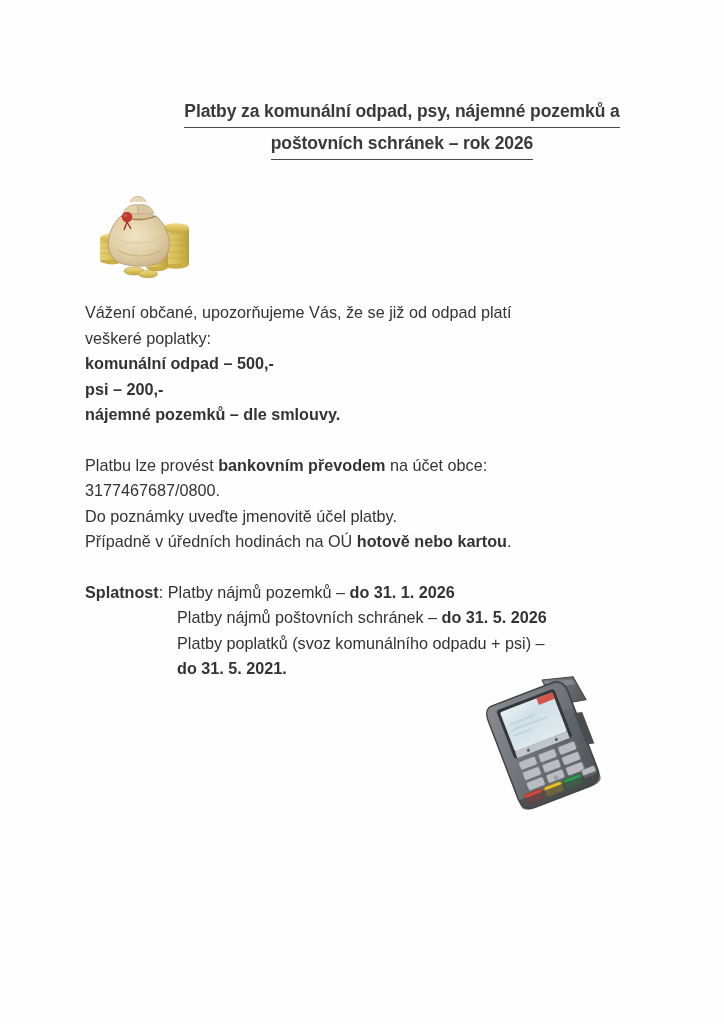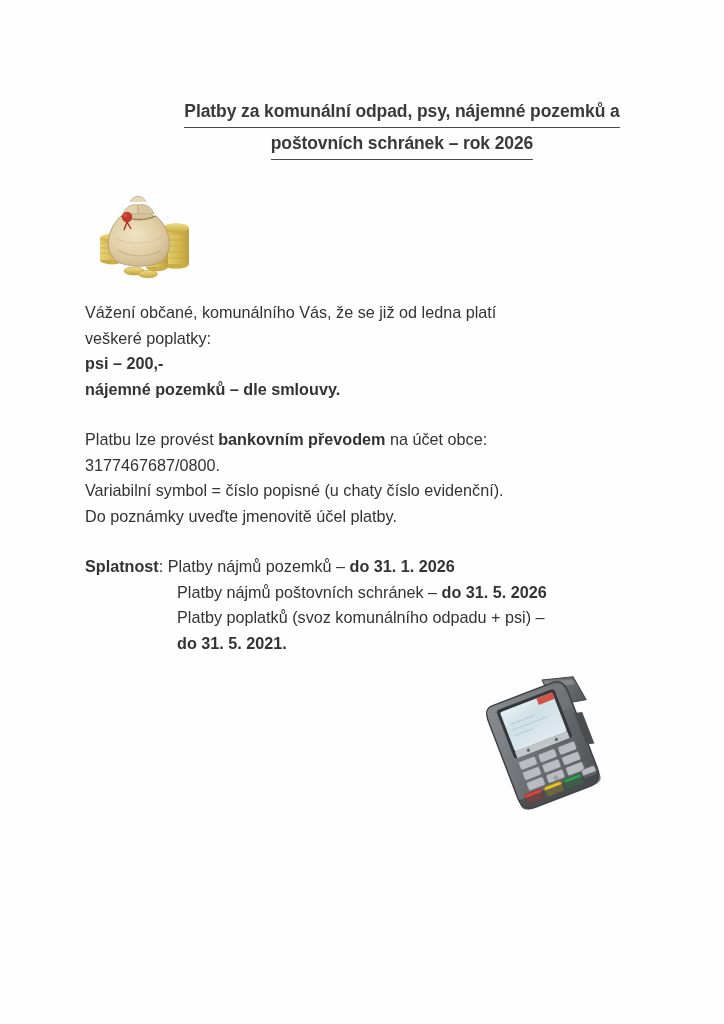--- a/index.html
+++ b/index.html
@@ -167,31 +167,32 @@
       <g>
         <ellipse cx="46" cy="99" rx="10" ry="4" fill="url(#coinGrad)" stroke="#b49a3c" stroke-width="0.6"></ellipse>
         <ellipse cx="60" cy="102" rx="9.5" ry="3.8" fill="url(#coinGrad)" stroke="#b49a3c" stroke-width="0.6"></ellipse>
       </g>
     </svg>
   </div>
 
   <div class="body-text">
 
     <div class="para">
-      <div class="line">Vážení občané, komunálního Vás, že se již od ledna platí</div>
+      <div class="line">Vážení občané, upozorňujeme Vás, že se již od odpad platí</div>
       <div class="line">veškeré poplatky:</div>
+      <div class="line b">komunální odpad – 500,-</div>
       <div class="line b">psi – 200,-</div>
       <div class="line b">nájemné pozemků – dle smlouvy.</div>
     </div>
 
     <div class="para">
       <div class="line"><span>Platbu lze provést </span><span class="b">bankovním převodem</span><span> na účet obce:</span></div>
       <div class="line">3177467687/0800.</div>
-      <div class="line">Variabilní symbol = číslo popisné (u chaty číslo evidenční).</div>
       <div class="line">Do poznámky uveďte jmenovitě účel platby.</div>
+      <div class="line"><span>Případně v úředních hodinách na OÚ </span><span class="b">hotově nebo kartou</span><span>.</span></div>
     </div>
 
     <div class="para">
       <div class="line"><span class="b">Splatnost</span><span>: Platby nájmů pozemků – </span><span class="b">do 31. 1. 2026</span></div>
       <div class="line indent"><span>Platby nájmů poštovních schránek – </span><span class="b">do 31. 5. 2026</span></div>
       <div class="line indent">Platby poplatků (svoz komunálního odpadu + psi) –</div>
       <div class="line indent b">do 31. 5. 2021.</div>
     </div>
 
   </div>

